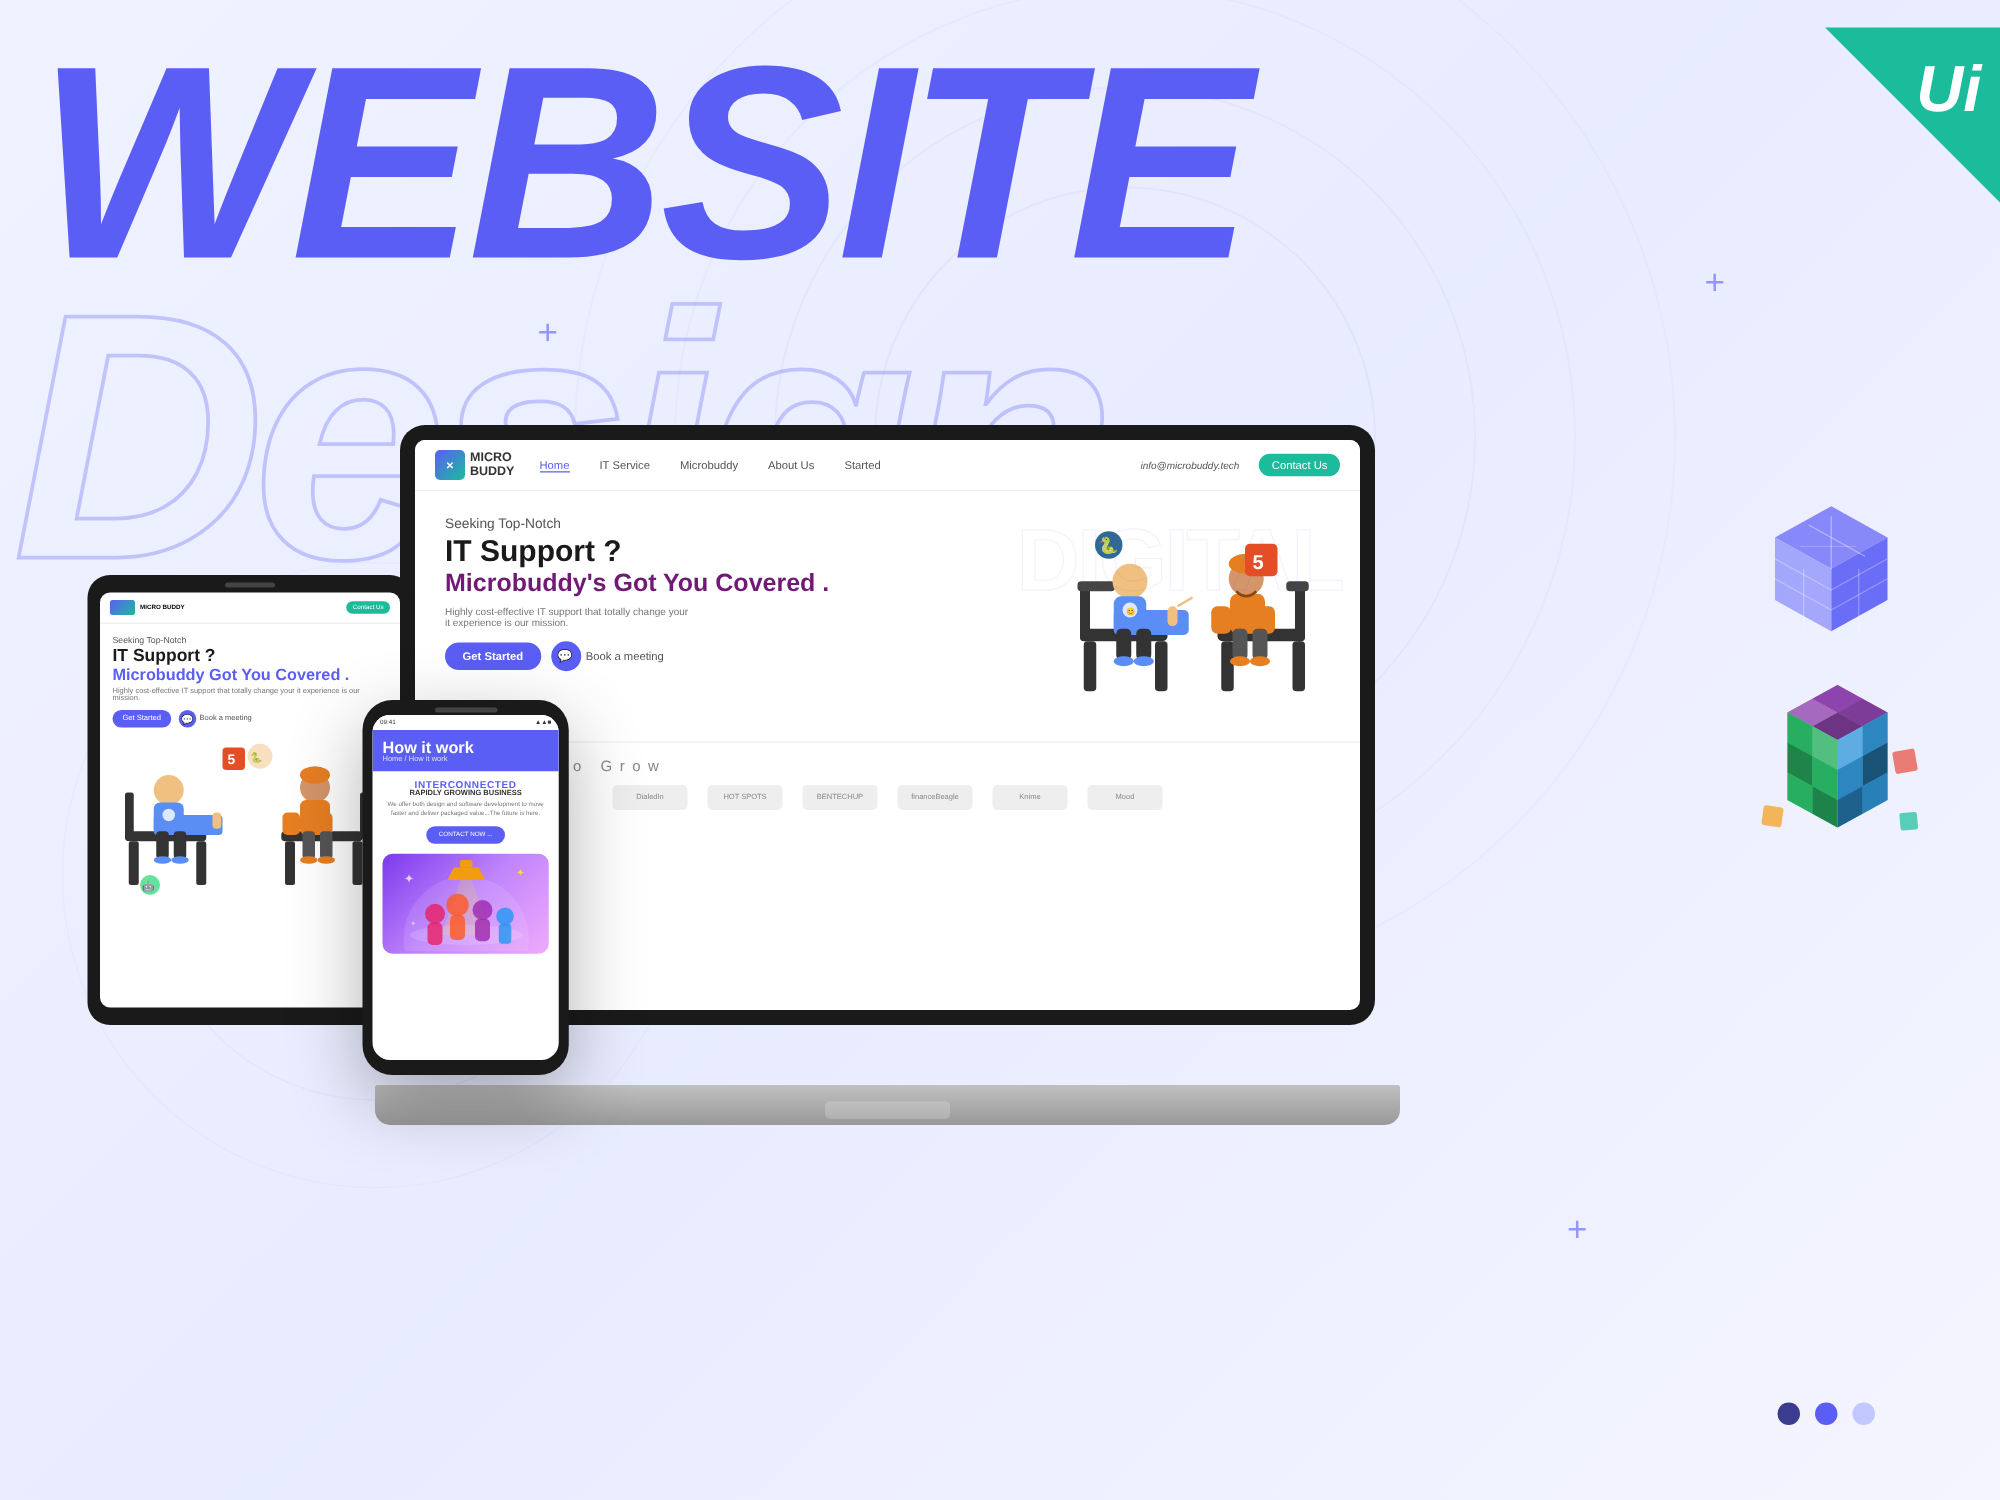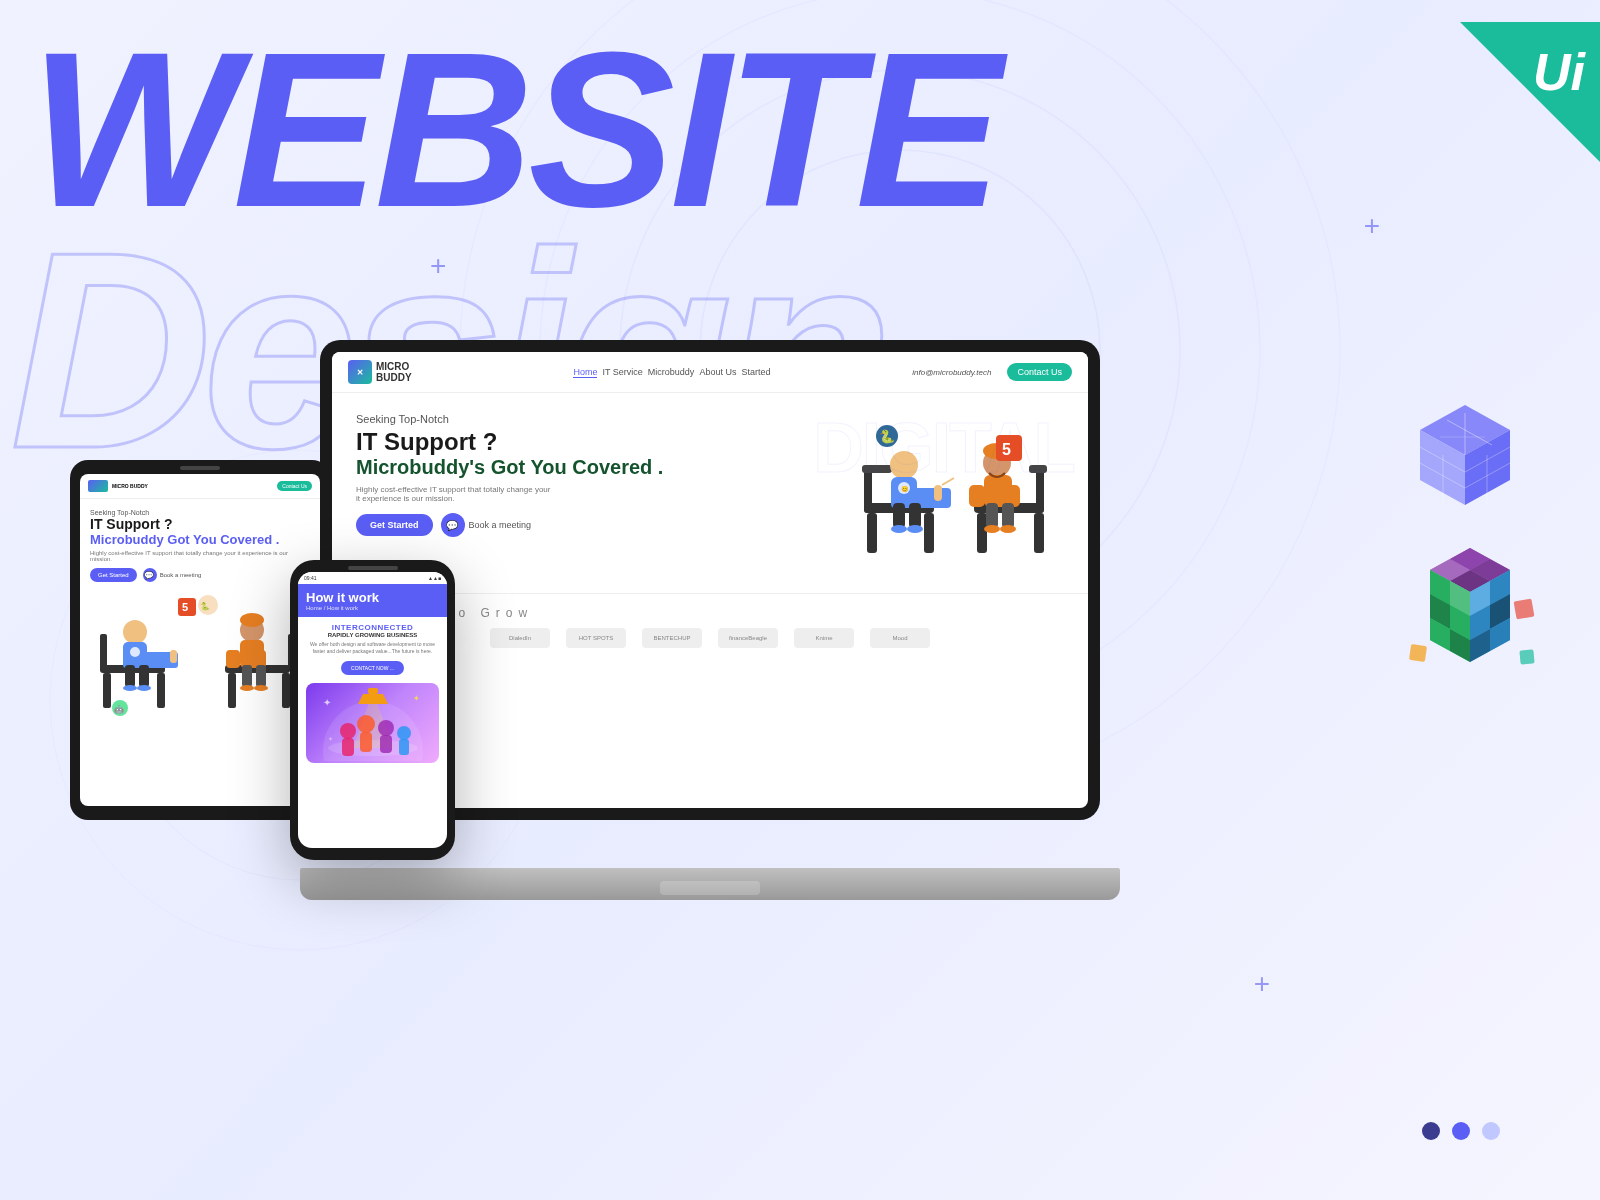--- a/index.html
+++ b/index.html
@@ -150,23 +150,23 @@
       display: flex;
       align-items: center;
       justify-content: center;
       color: white;
       font-size: 8px;
       font-weight: 900;
     }
 
     .site-nav-links {
       display: flex;
-      gap: 5px;
+      gap: 24px;
       flex: 1;
-      justify-content: center;
+      justify-content: flex-start;
     }
 
     .site-nav-link {
       font-size: 9px;
       color: #555;
       text-decoration: none;
     }
 
     .site-nav-link.active {
       color: #5b5ef4;
@@ -210,21 +210,21 @@
     .site-hero-title {
       font-size: 24px;
       font-weight: 900;
       color: #1a1a1a;
       line-height: 1.1;
     }
 
     .site-hero-highlight {
       font-size: 20px;
       font-weight: 900;
-      color: #14532d;
+      color: #701a75;
       line-height: 1.2;
     }
 
     .site-hero-desc {
       font-size: 8px;
       color: #777;
       margin-top: 6px;
       max-width: 200px;
     }
 

